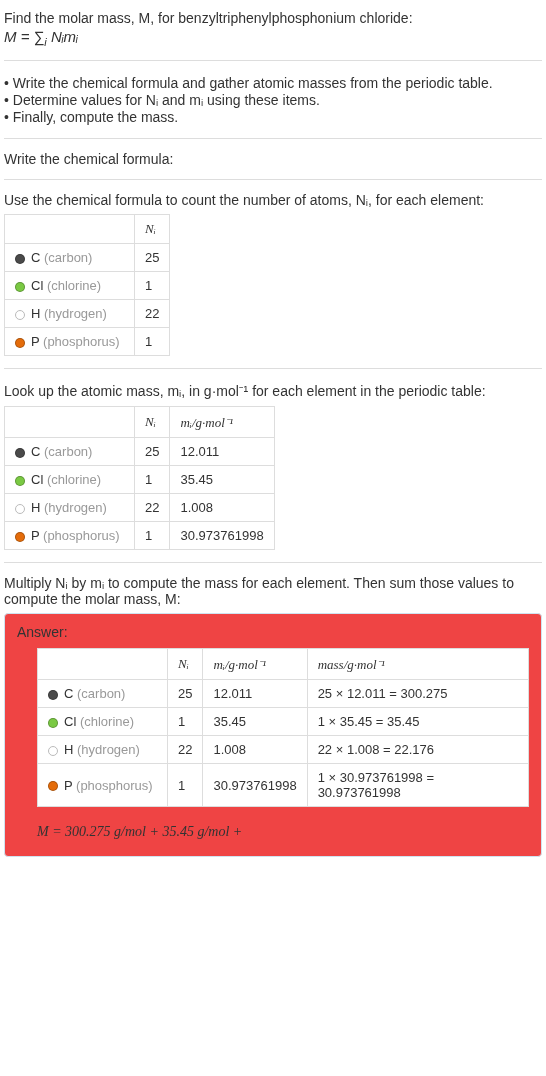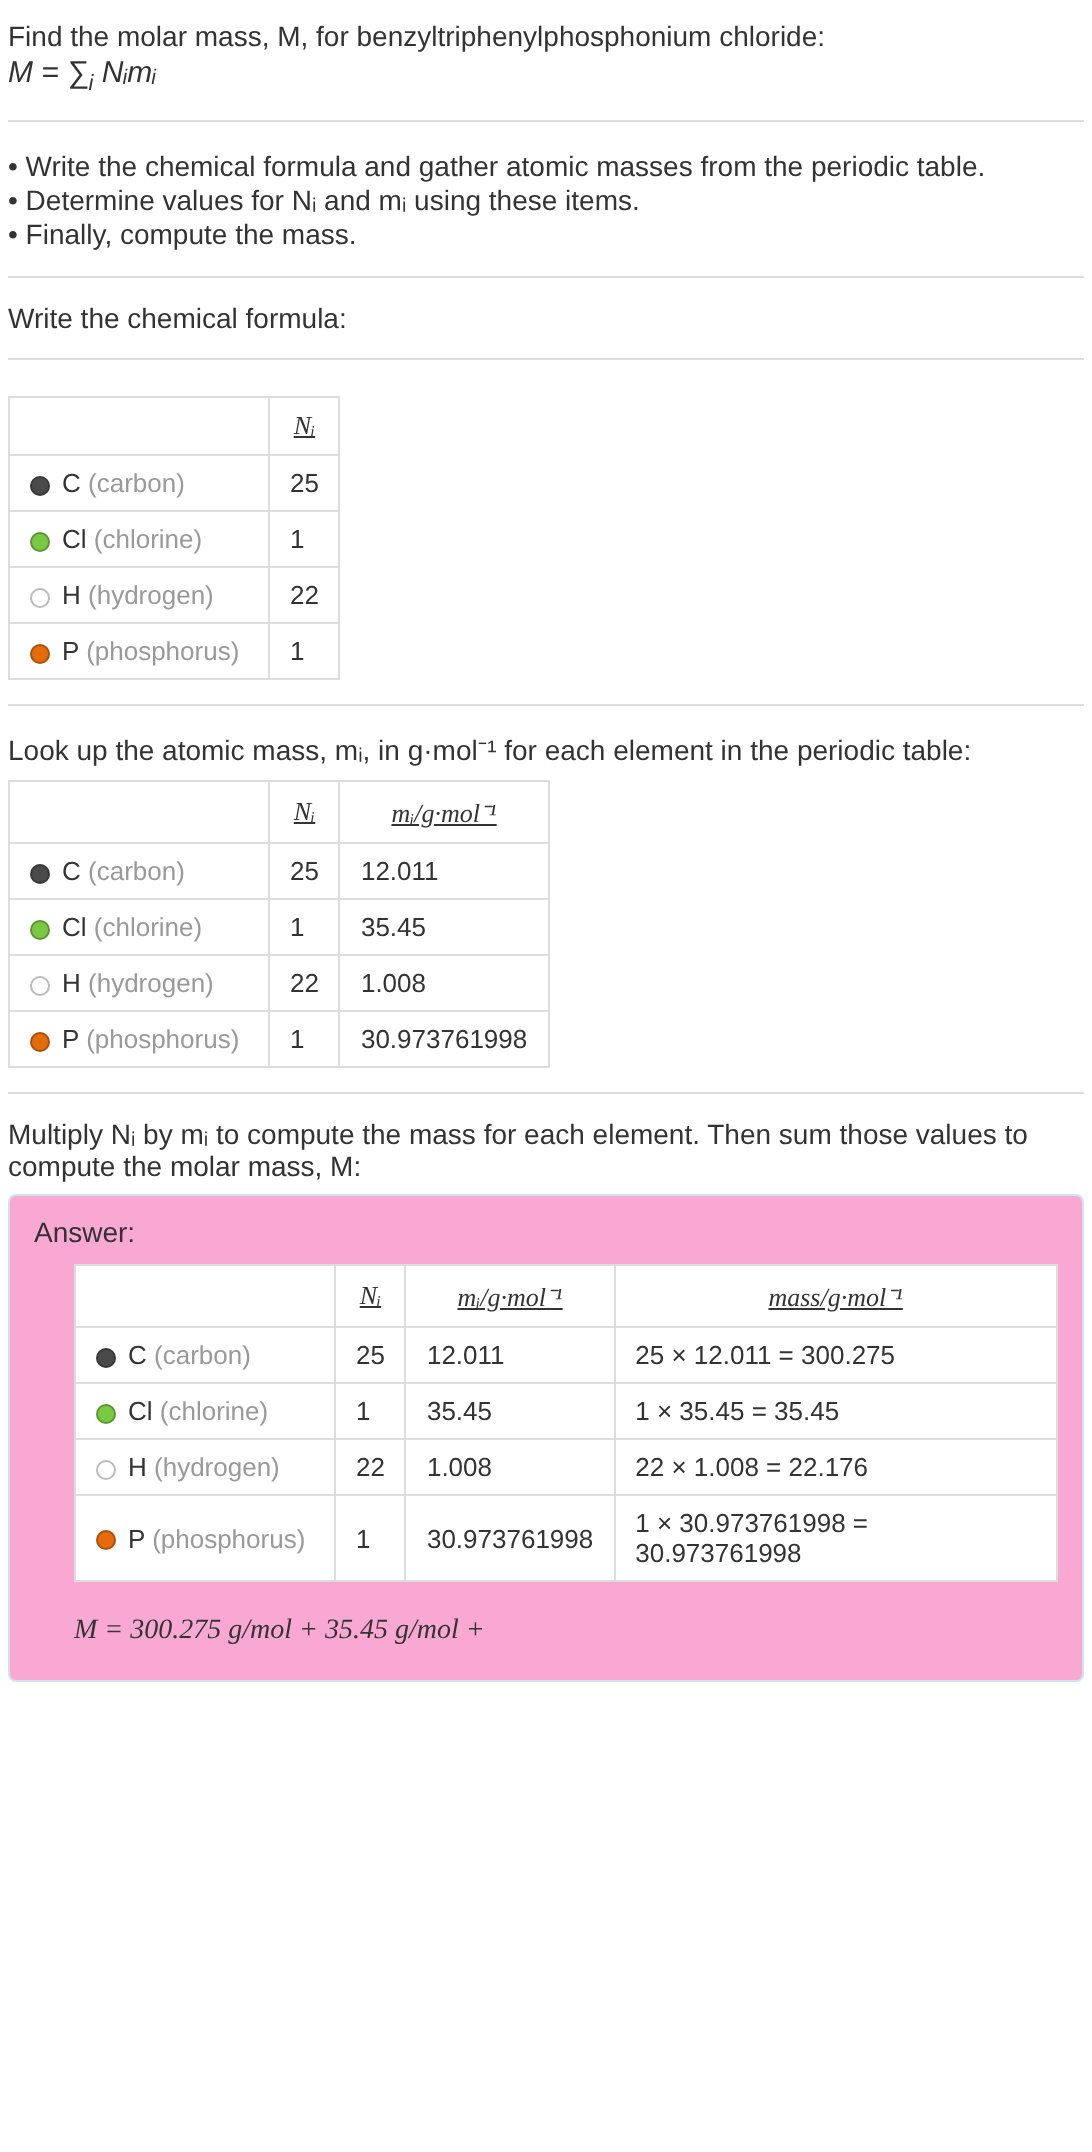--- a/index.html
+++ b/index.html
@@ -35,36 +35,35 @@
   border: 1px solid #ddd;
   padding: 6px 10px;
   font-size: 13px;
   text-align: left;
   vertical-align: middle;
 }
 th {
   font-weight: normal;
   font-style: italic;
   font-family: 'Times New Roman', serif;
-  text-align: center;
-  text-decoration: underline;
+  text-align: left;
 }
 td.center { text-align: left; }
 .swatch {
   display: inline-block;
   width: 10px;
   height: 10px;
   border-radius: 50%;
   margin-right: 6px;
   vertical-align: middle;
   border: 1px solid rgba(0,0,0,0.25);
 }
 .elname { color: #999; }
 .answer-box {
-  background: #f9a8d4;
+  background: #ef4444;
   border: 1px solid #cfe3f0;
   border-radius: 4px;
   padding: 10px 12px 14px 12px;
   margin-top: 6px;
 }
 .answer-label { margin-bottom: 8px; }
 .answer-table td, .answer-table th { background: #fff; }
 .answer-calc {
   font-family: 'Times New Roman', serif;
   font-style: italic;
@@ -89,20 +88,21 @@
     <div class="plan-item">• Determine values for Nᵢ and mᵢ using these items.</div>
     <div class="plan-item">• Finally, compute the mass.</div>
   </div>
 </div>
 
 <div class="section">
   <div>Write the chemical formula:</div>
 </div>
 
 <div class="section">
+  <div>Use the chemical formula to count the number of atoms, Nᵢ, for each element:</div>
   <table>
     <tbody>
         <tr>
       <th style="width:130px"></th>
       <th>Nᵢ</th>
     </tr>
     <tr>
       <td><span class="swatch" style="background:#4a4a4a"></span><span>C</span> <span class="elname">(carbon)</span></td>
       <td class="center">25</td>
     </tr>

